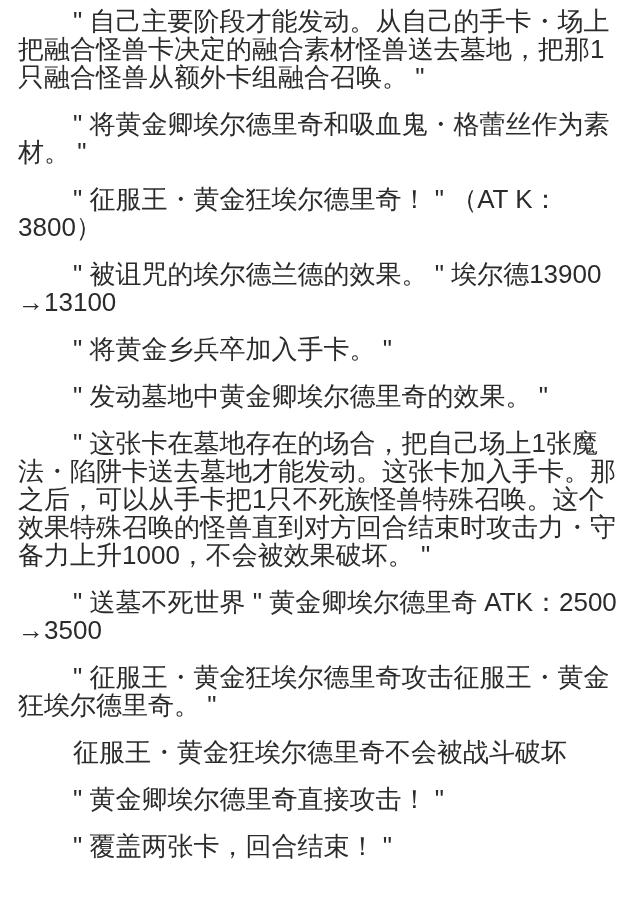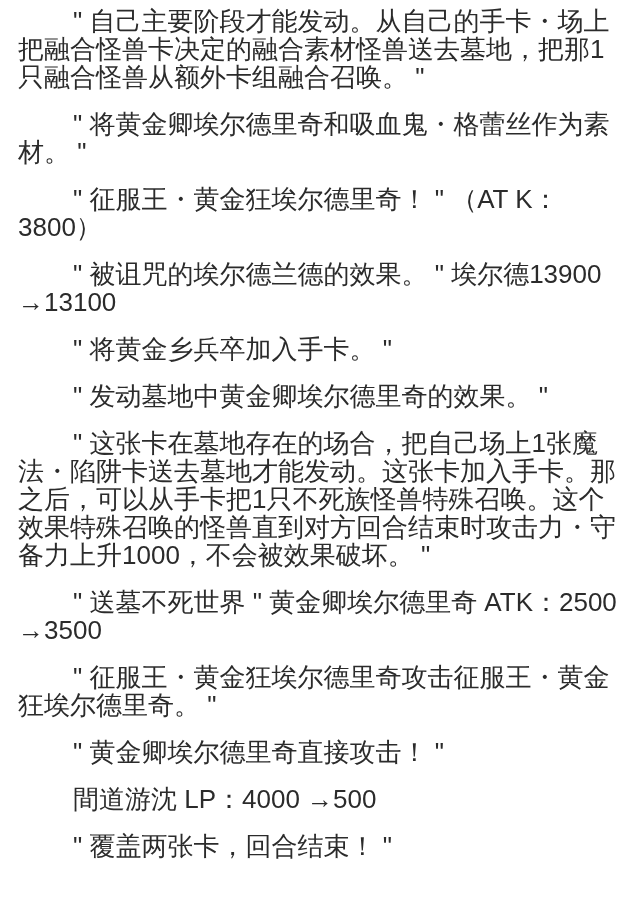--- a/index.html
+++ b/index.html
@@ -35,16 +35,16 @@
 <article data-name="duel-log-article">
   <p class="log-para" data-name="log-paragraph-1">" 自己主要阶段才能发动。从自己的手卡・场上把融合怪兽卡决定的融合素材怪兽送去墓地，把那1只融合怪兽从额外卡组融合召唤。 "</p>
   <p class="log-para" data-name="log-paragraph-2">" 将黄金卿埃尔德里奇和吸血鬼・格蕾丝作为素材。 "</p>
   <p class="log-para" data-name="log-paragraph-3">" 征服王・黄金狂埃尔德里奇！ " （AT K：3800）</p>
   <p class="log-para" data-name="log-paragraph-4">" 被诅咒的埃尔德兰德的效果。 " 埃尔德13900 →13100</p>
   <p class="log-para" data-name="log-paragraph-5">" 将黄金乡兵卒加入手卡。 "</p>
   <p class="log-para" data-name="log-paragraph-6">" 发动墓地中黄金卿埃尔德里奇的效果。 "</p>
   <p class="log-para" data-name="log-paragraph-7">" 这张卡在墓地存在的场合，把自己场上1张魔法・陷阱卡送去墓地才能发动。这张卡加入手卡。那之后，可以从手卡把1只不死族怪兽特殊召唤。这个效果特殊召唤的怪兽直到对方回合结束时攻击力・守备力上升1000，不会被效果破坏。 "</p>
   <p class="log-para" data-name="log-paragraph-8">" 送墓不死世界 " 黄金卿埃尔德里奇 ATK：2500 →3500</p>
   <p class="log-para" data-name="log-paragraph-9">" 征服王・黄金狂埃尔德里奇攻击征服王・黄金狂埃尔德里奇。 "</p>
+  <p class="log-para" data-name="log-paragraph-10">征服王・黄金狂埃尔德里奇不会被战斗破坏</p>
   <p class="log-para" data-name="log-paragraph-11">" 黄金卿埃尔德里奇直接攻击！ "</p>
-  <p class="log-para" data-name="log-paragraph-12">間道游沈 LP：4000 →500</p>
   <p class="log-para" data-name="log-paragraph-13">" 覆盖两张卡，回合结束！ "</p>
 </article>
 
 </body></html>

